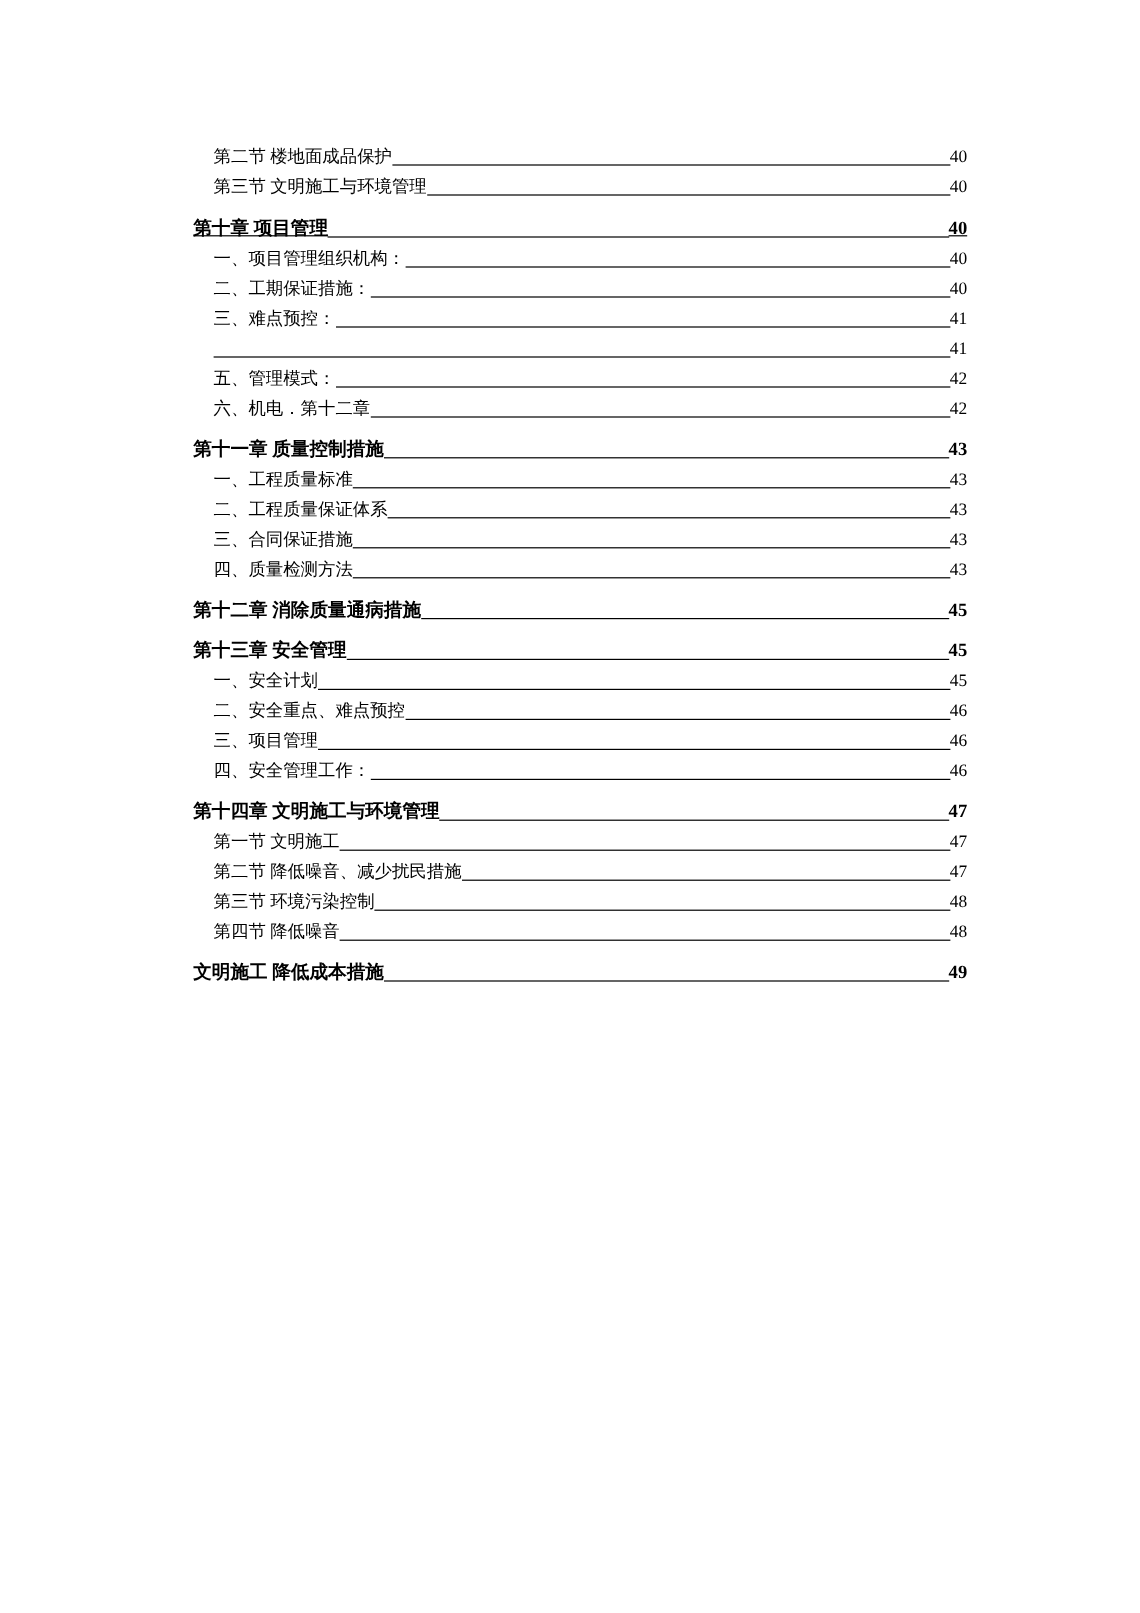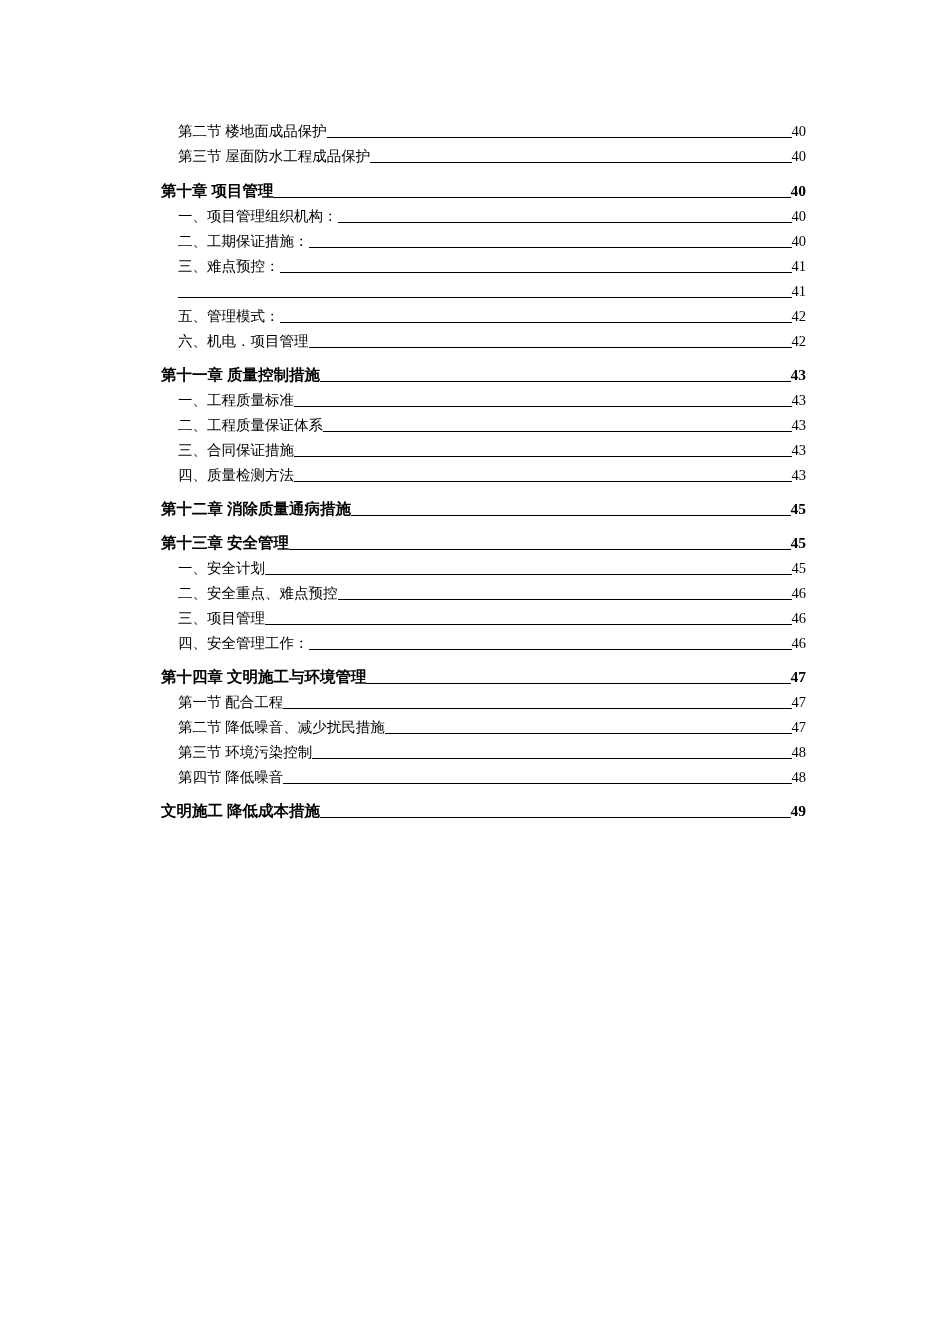--- a/index.html
+++ b/index.html
@@ -42,20 +42,21 @@
       font-weight: normal;
     }
     .toc-row.chapter {
       font-size: 15.5px;
       font-weight: bold;
       margin-top: 9px;
       height: 25px;
     }
     .toc-row.chapter.first-chapter {
       margin-top: 10px;
+      text-decoration: underline;
     }
     .toc-title {
       flex: 0 0 auto;
       padding-bottom: 1px;
     }
     .toc-leader {
       flex: 1 1 auto;
       border-bottom: 1px solid #000000;
       margin-bottom: 4px;
       height: 1px;
@@ -75,21 +76,21 @@
 
 <div class="page">
   <div class="toc">
 
     <div class="toc-row sub">
       <span class="toc-title">第二节 楼地面成品保护</span>
       <span class="toc-leader"></span>
       <span class="toc-page">40</span>
     </div>
     <div class="toc-row sub">
-      <span class="toc-title">第三节 屋面防水工程成品保护</span>
+      <span class="toc-title">第三节 文明施工与环境管理</span>
       <span class="toc-leader"></span>
       <span class="toc-page">40</span>
     </div>
 
     <div class="toc-row chapter first-chapter">
       <span class="toc-title">第十章 项目管理</span>
       <span class="toc-leader"></span>
       <span class="toc-page">40</span>
     </div>
     <div class="toc-row sub">
@@ -110,21 +111,21 @@
     <div class="toc-row sub">
       <span class="toc-leader"></span>
       <span class="toc-page">41</span>
     </div>
     <div class="toc-row sub">
       <span class="toc-title">五、管理模式：</span>
       <span class="toc-leader"></span>
       <span class="toc-page">42</span>
     </div>
     <div class="toc-row sub">
-      <span class="toc-title">六、机电．项目管理</span>
+      <span class="toc-title">六、机电．第十二章</span>
       <span class="toc-leader"></span>
       <span class="toc-page">42</span>
     </div>
 
     <div class="toc-row chapter">
       <span class="toc-title">第十一章 质量控制措施</span>
       <span class="toc-leader"></span>
       <span class="toc-page">43</span>
     </div>
     <div class="toc-row sub">
@@ -179,21 +180,21 @@
       <span class="toc-leader"></span>
       <span class="toc-page">46</span>
     </div>
 
     <div class="toc-row chapter">
       <span class="toc-title">第十四章 文明施工与环境管理</span>
       <span class="toc-leader"></span>
       <span class="toc-page">47</span>
     </div>
     <div class="toc-row sub">
-      <span class="toc-title">第一节 配合工程</span>
+      <span class="toc-title">第一节 文明施工</span>
       <span class="toc-leader"></span>
       <span class="toc-page">47</span>
     </div>
     <div class="toc-row sub">
       <span class="toc-title">第二节 降低噪音、减少扰民措施</span>
       <span class="toc-leader"></span>
       <span class="toc-page">47</span>
     </div>
     <div class="toc-row sub">
       <span class="toc-title">第三节 环境污染控制</span>

